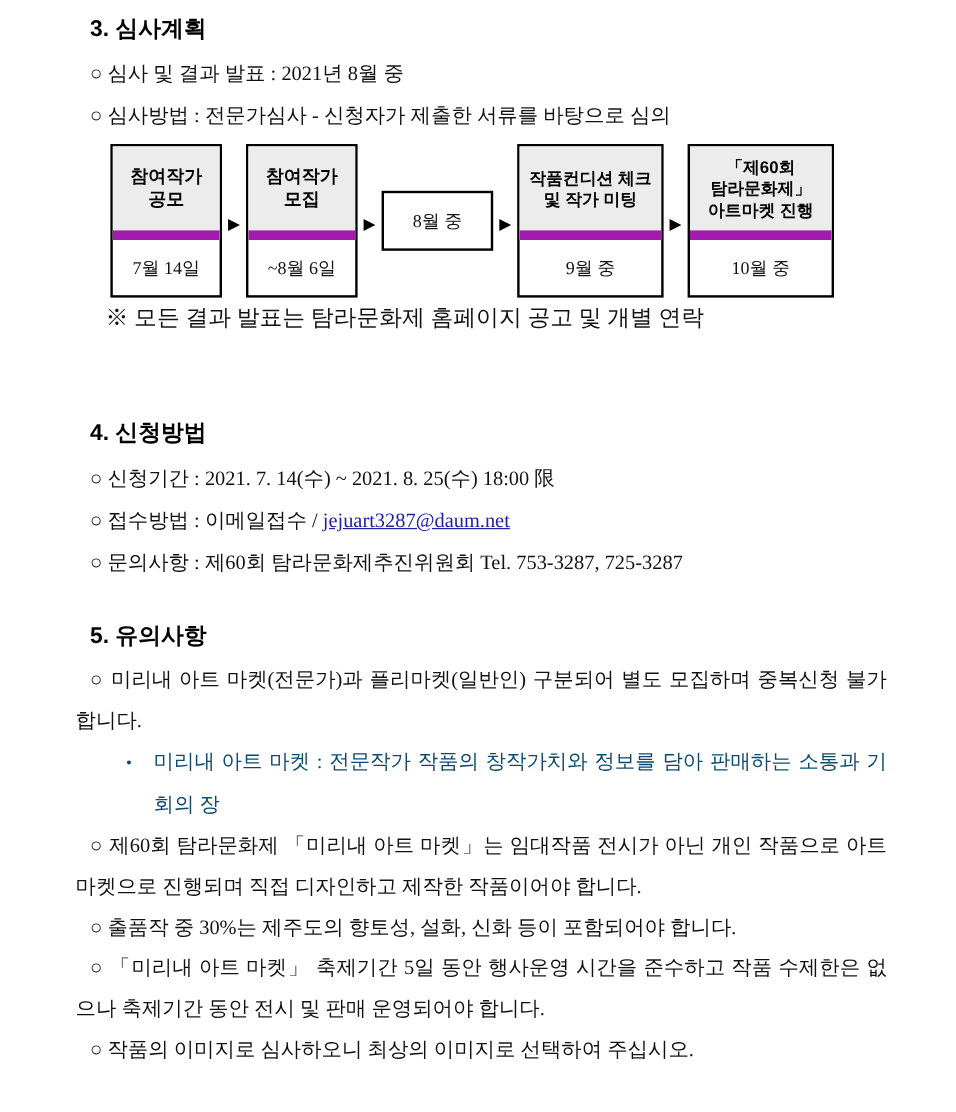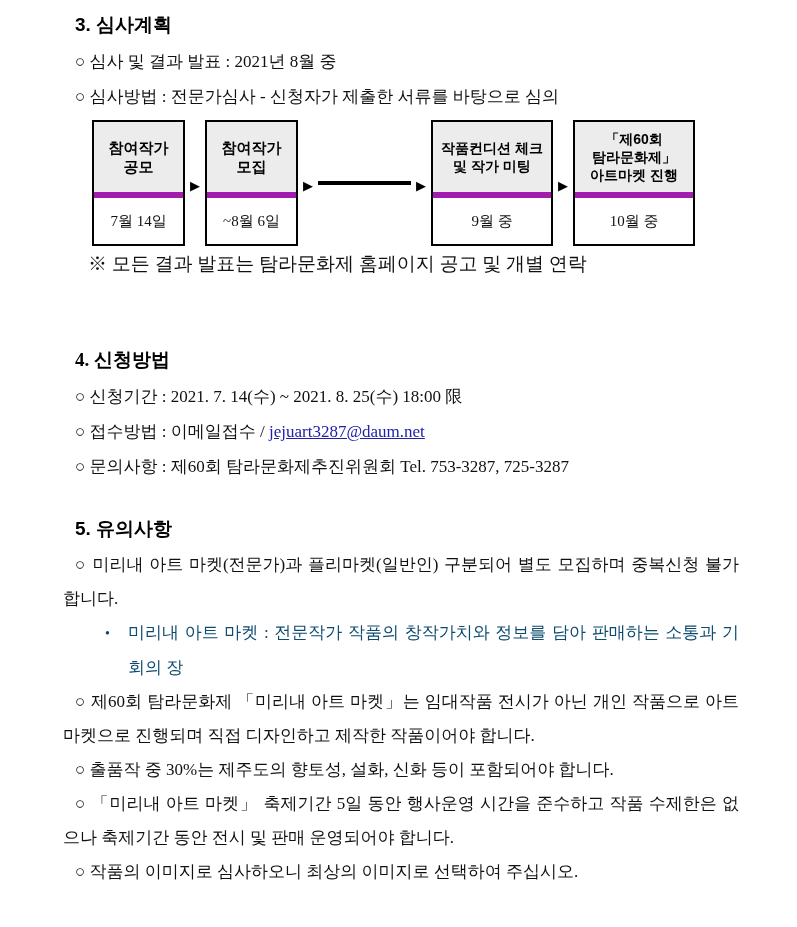--- a/index.html
+++ b/index.html
@@ -18,21 +18,21 @@
     padding: 12px 58px 0 63px;
   }
   .sec-title {
     font-family: "Liberation Sans", "DejaVu Sans", sans-serif;
     font-weight: bold;
     font-size: 19px;
     line-height: 26px;
     margin: 0 0 6px 12px;
     color: #000000;
   }
-  .sec-title.mt-4 { margin-top: 66px; font-family: Liberation Serif, serif; }
+  .sec-title.mt-4 { margin-top: 66px; }
   .sec-title.mt-5 { margin-top: 32px; }
   .line {
     font-size: 17px;
     line-height: 35px;
     text-indent: 12px;
     white-space: nowrap;
     color: #111111;
   }
   .para {
     font-size: 17px;
@@ -75,21 +75,21 @@
     align-items: center;
     margin: 6px 0 0 29px;
   }
   .fbox {
     border: 2px solid #000000;
     background: #ffffff;
     flex: 0 0 auto;
   }
   .fbox .head {
     background: #ececec;
-    border-bottom: 6px solid #a21caf;
+    border-bottom: 8px solid #a21caf;
     height: 70px;
     display: flex;
     align-items: center;
     justify-content: center;
     text-align: center;
     font-family: "Liberation Sans", "DejaVu Sans", sans-serif;
     font-weight: bold;
     font-size: 15px;
     line-height: 1.3;
     white-space: pre-line;
@@ -130,20 +130,21 @@
       <div class="date">7월 14일</div>
     </div>
     <div class="arrow">▶</div>
     <div class="fbox narrow">
       <div class="head">참여작가
 모집</div>
       <div class="date">~8월 6일</div>
     </div>
     <div class="arrow">▶</div>
     <div class="fbox narrow">
+      <div class="date">8월 중</div>
     </div>
     <div class="arrow">▶</div>
     <div class="fbox wide">
       <div class="head">작품컨디션 체크
 및 작가 미팅</div>
       <div class="date">9월 중</div>
     </div>
     <div class="arrow">▶</div>
     <div class="fbox wide">
       <div class="head">「제60회

